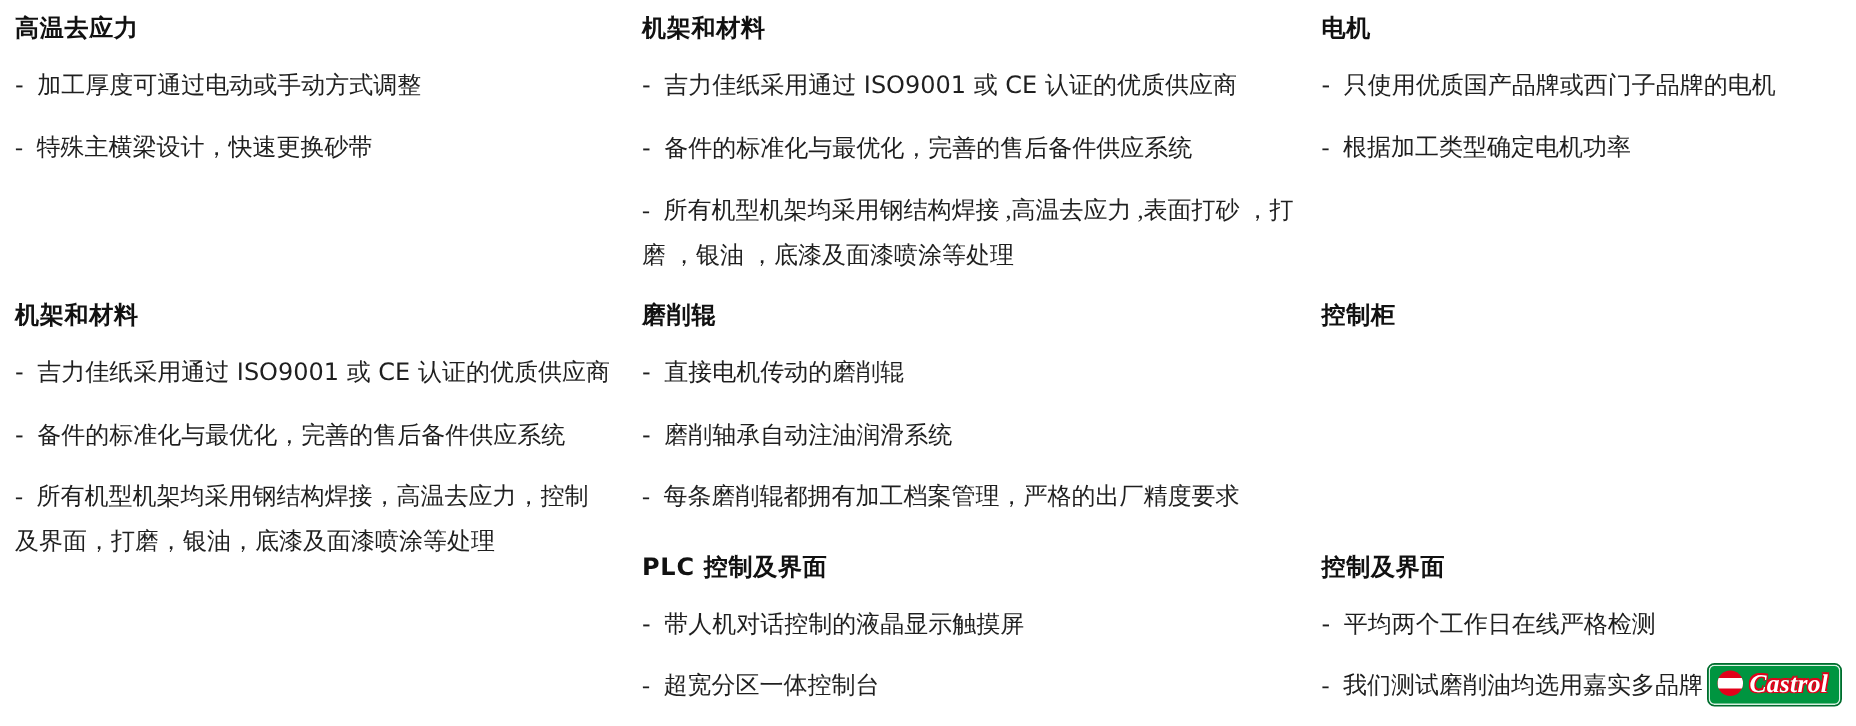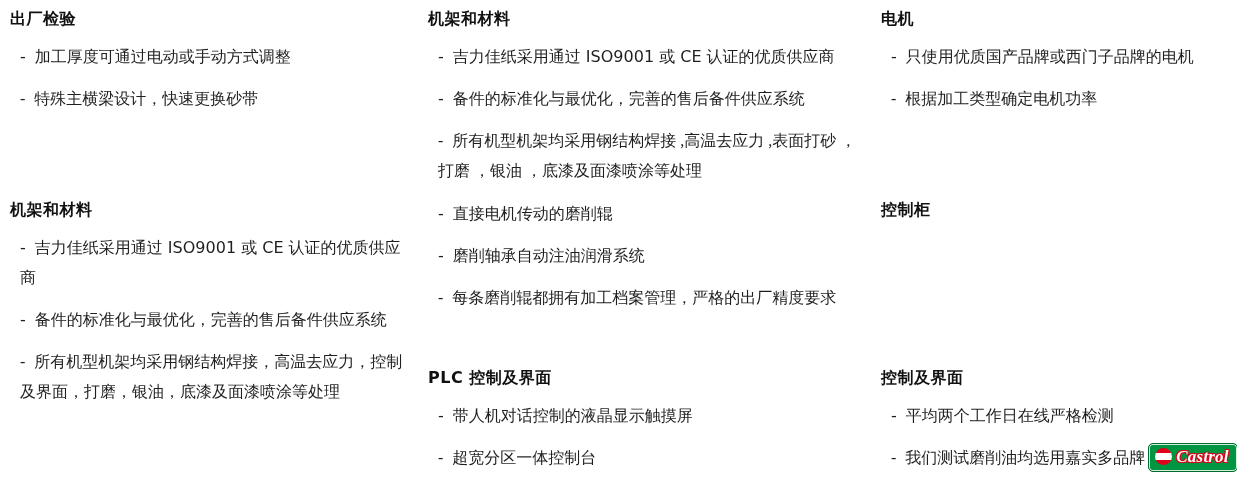--- a/index.html
+++ b/index.html
@@ -38,21 +38,20 @@
     line-height: 22px;
     font-weight: bold;
     color: #111111;
     letter-spacing: 0.5px;
   }
   .bullet {
     font-size: 16px;
     line-height: 30px;
     margin-bottom: 12px;
     color: #1f1f1f;
-    margin-left: 10px;
   }
   .bullet:last-child { margin-bottom: 0; font-family: Liberation Serif, serif; }
   .dash {
     display: inline;
     margin-right: 9px;
   }
   
   .castrol-badge {
     display: inline-flex;
     align-items: center;
@@ -90,21 +89,21 @@
     letter-spacing: 0.2px;
     white-space: nowrap;
   }
 </style>
 </head>
 <body>
 
 <div class="page">
 
   <section class="sec col-left row-1">
-    <h3>出厂检验</h3>
+    <h3>高温去应力</h3>
     <div>
         <div class="bullet"><span class="dash">-</span><span>加工厚度可通过电动或手动方式调整</span></div>
         <div class="bullet"><span class="dash">-</span><span>特殊主横梁设计，快速更换砂带</span></div>
       </div>
   </section>
 
   <section class="sec col-mid row-1">
     <h3>机架和材料</h3>
     <div>
         <div class="bullet"><span class="dash">-</span><span>吉力佳纸采用通过 ISO9001 或 CE 认证的优质供应商</span></div>
@@ -124,20 +123,21 @@
   <section class="sec col-left row-2">
     <h3>机架和材料</h3>
     <div>
         <div class="bullet"><span class="dash">-</span><span>吉力佳纸采用通过 ISO9001 或 CE 认证的优质供应商</span></div>
         <div class="bullet"><span class="dash">-</span><span>备件的标准化与最优化，完善的售后备件供应系统</span></div>
         <div class="bullet"><span class="dash">-</span><span>所有机型机架均采用钢结构焊接，高温去应力，控制及界面，打磨，银油，底漆及面漆喷涂等处理</span></div>
       </div>
   </section>
 
   <section class="sec col-mid row-2">
+    <h3>磨削辊</h3>
     <div>
         <div class="bullet"><span class="dash">-</span><span>直接电机传动的磨削辊</span></div>
         <div class="bullet"><span class="dash">-</span><span>磨削轴承自动注油润滑系统</span></div>
         <div class="bullet"><span class="dash">-</span><span>每条磨削辊都拥有加工档案管理，严格的出厂精度要求</span></div>
       </div>
   </section>
 
   <section class="sec col-right row-2">
     <h3>控制柜</h3>
   </section>

